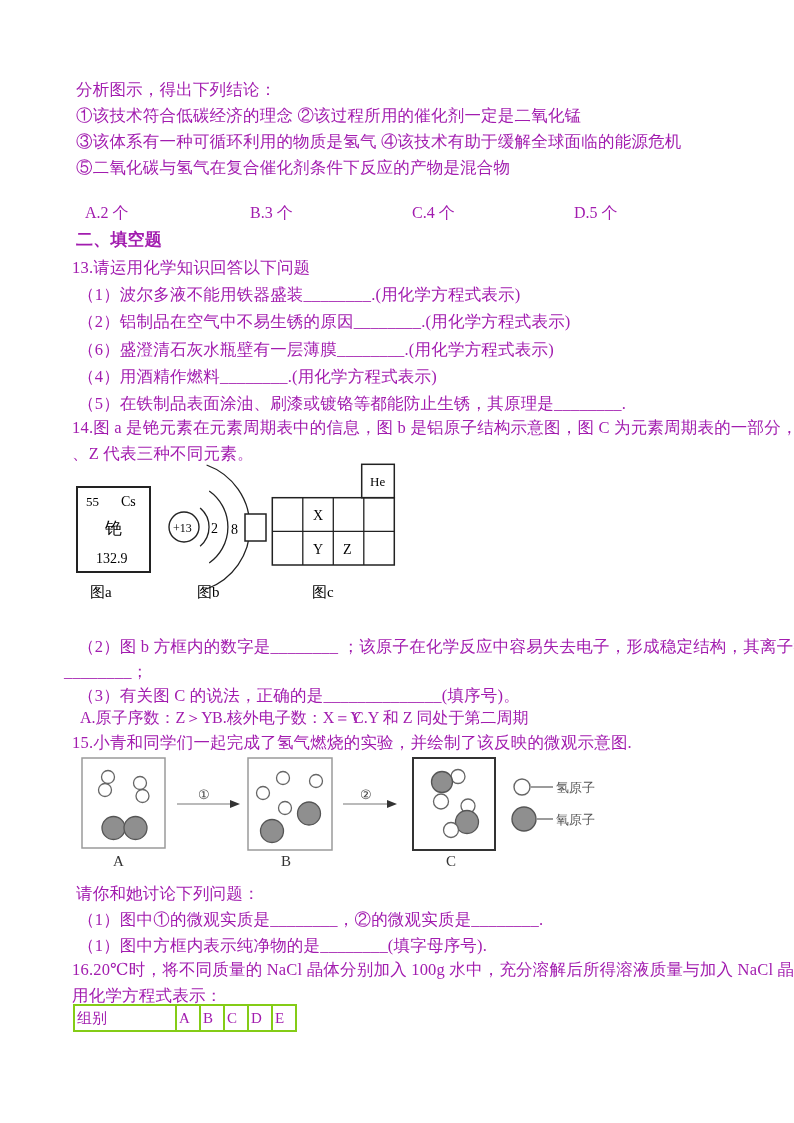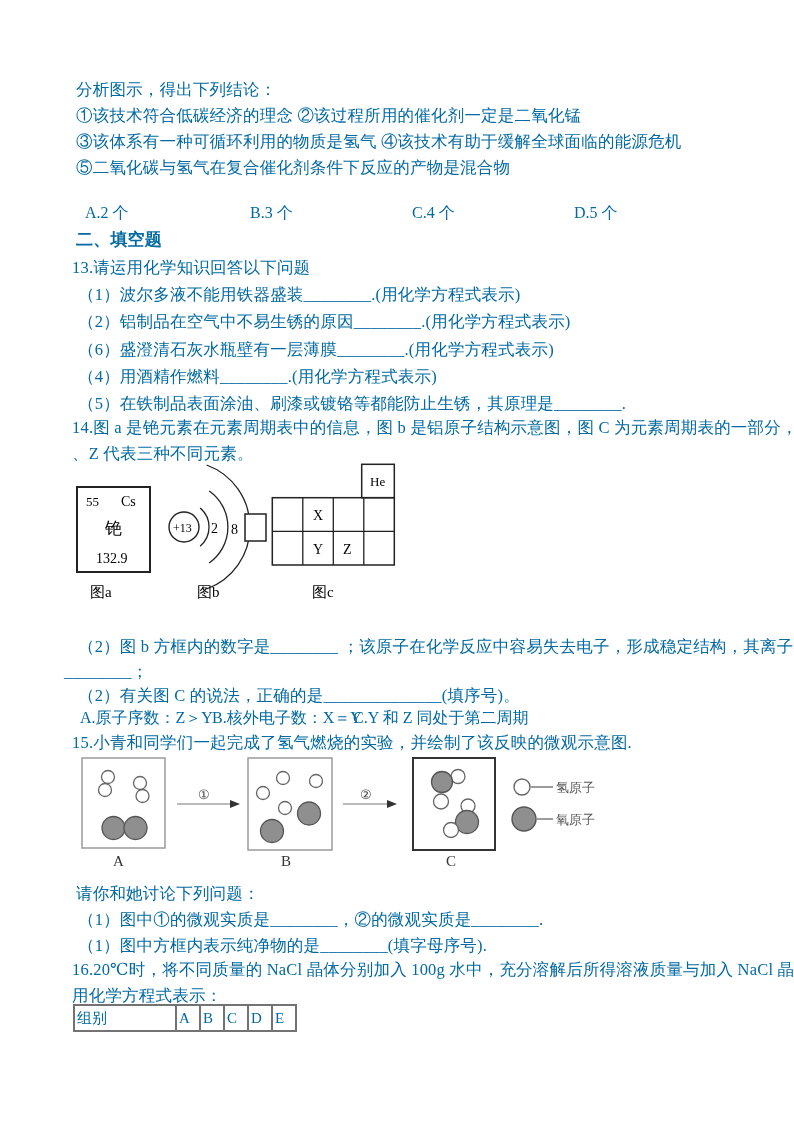--- a/index.html
+++ b/index.html
@@ -2,40 +2,40 @@
 <html><head>
 <meta charset="utf-8">
 <style>
   html,body{margin:0;padding:0;background:#e8e8e8;}
   .page{
     position:relative;
     width:794px;height:1123px;
     margin:0 auto;
     background:#ffffff;
     font-family:"Liberation Serif","DejaVu Serif",serif;
-    color:#0369a1;
+    color:#a21caf;
     overflow:hidden;
   }
   .ln{
     position:absolute;
     font-size:16.5px;
     line-height:20px;
     white-space:nowrap;
     letter-spacing:0.2px;
   }
   .section-title{font-weight:bold;font-size:17px;}
   .opt{position:absolute;font-size:16px;white-space:nowrap;}
   svg text{font-family:"Liberation Serif","DejaVu Serif",serif;}
   table.nacl{
     position:absolute;left:73px;top:1004px;
     border-collapse:collapse;
     font-size:15px;
   }
   table.nacl td{
-    border:2px solid #737373;
+    border:2px solid #84cc16;
     height:24px;
     padding:0 2px;
     vertical-align:middle;
   }
   td.c-group{width:96px;}
   td.c-sm{width:18px;}
 </style>
 </head>
 <body>
 
@@ -90,21 +90,21 @@
     <line x1="363.8" y1="497.7" x2="363.8" y2="565" stroke="#222" stroke-width="1.3"></line>
     <line x1="272.3" y1="531.4" x2="394.3" y2="531.4" stroke="#222" stroke-width="1.3"></line>
     <text x="313" y="520" font-size="14">X</text>
     <text x="313" y="554" font-size="14">Y</text>
     <text x="343" y="554" font-size="14">Z</text>
     <text x="312" y="597" font-size="15">图c</text>
   </svg>
 
   <div class="ln" style="left:78px;top:637px">（2）图 b 方框内的数字是________ ；该原子在化学反应中容易失去电子，形成稳定结构，其离子符号为</div>
   <div class="ln" style="left:64px;top:662px">________；</div>
-  <div class="ln" style="left:78px;top:686px">（2）有关图 C 的说法，正确的是______________(填序号)。</div>
+  <div class="ln" style="left:78px;top:686px">（3）有关图 C 的说法，正确的是______________(填序号)。</div>
 
   <span class="opt" style="left:80px;top:708px">A.原子序数：Z＞Y</span>
   <span class="opt" style="left:212px;top:708px">B.核外电子数：X＝Y</span>
   <span class="opt" style="left:353px;top:708px">C.Y 和 Z 同处于第二周期</span>
 
   <div class="ln" style="left:72px;top:733px">15.小青和同学们一起完成了氢气燃烧的实验，并绘制了该反映的微观示意图.</div>
 
   <svg style="position:absolute;left:75px;top:752px" width="535" height="120" viewBox="75 752 535 120">
 
     <rect x="82" y="758" width="83" height="90" fill="none" stroke="#9a9a9a" stroke-width="1.5"></rect>

